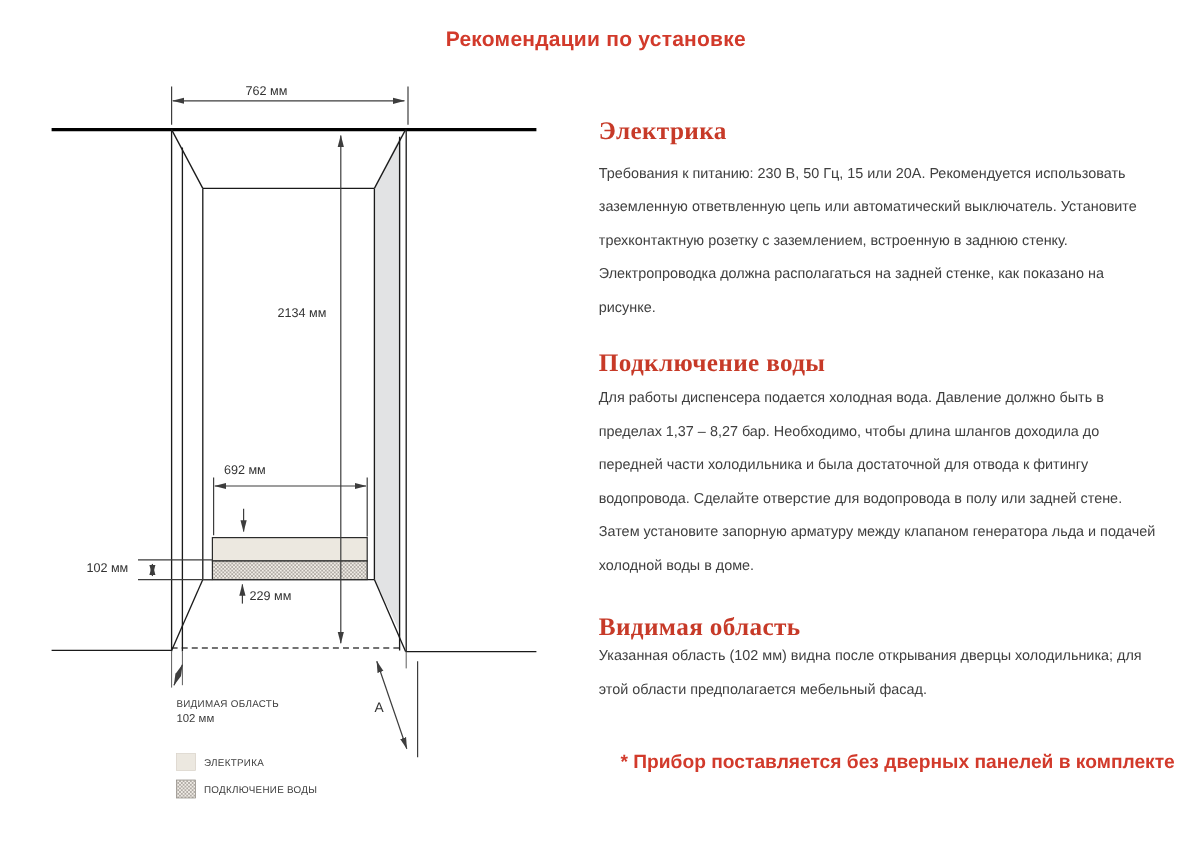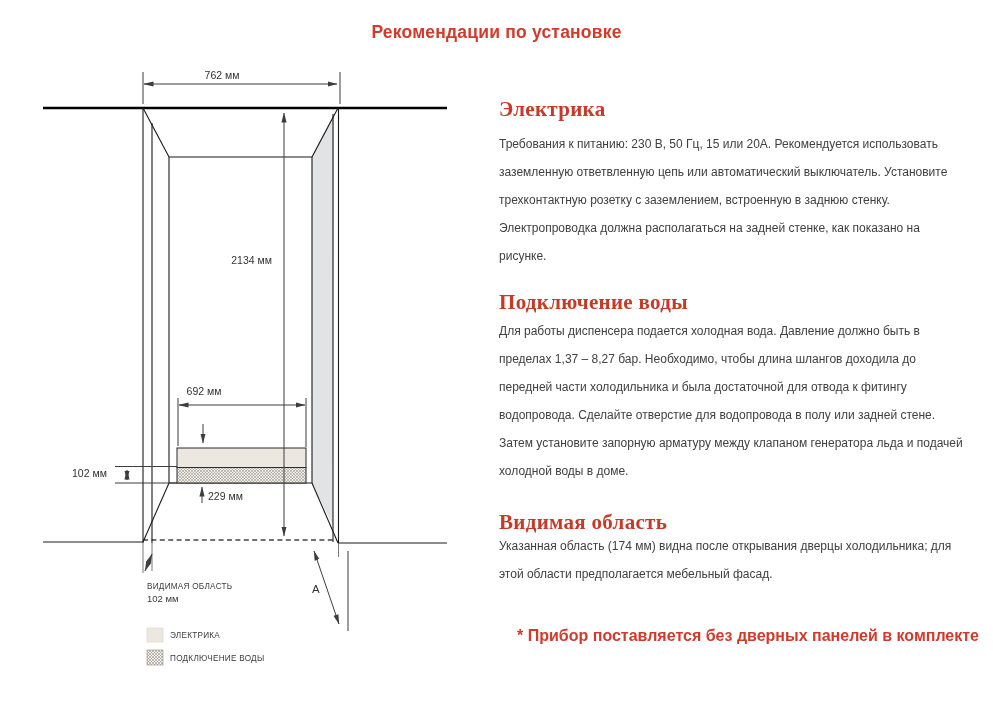--- a/index.html
+++ b/index.html
@@ -129,15 +129,15 @@
   </g>
 </svg>
 
 <div class="col sec-heading" style="top:97px">Электрика</div>
 <div class="col sec-body" style="top:130px">Требования к питанию: 230 В, 50 Гц, 15 или 20А. Рекомендуется использовать заземленную ответвленную цепь или автоматический выключатель. Установите трехконтактную розетку с заземлением, встроенную в заднюю стенку. Электропроводка должна располагаться на задней стенке, как показано на рисунке.</div>
 
 <div class="col sec-heading" style="top:290px">Подключение воды</div>
 <div class="col sec-body" style="top:317px">Для работы диспенсера подается холодная вода. Давление должно быть в пределах 1,37 – 8,27 бар. Необходимо, чтобы длина шлангов доходила до передней части холодильника и была достаточной для отвода к фитингу водопровода. Сделайте отверстие для водопровода в полу или задней стене. Затем установите запорную арматуру между клапаном генератора льда и подачей холодной воды в доме.</div>
 
 <div class="col sec-heading" style="top:510px">Видимая область</div>
-<div class="col sec-body" style="top:532px">Указанная область (174 мм) видна после открывания дверцы холодильника; для этой области предполагается мебельный фасад.</div>
+<div class="col sec-body" style="top:532px">Указанная область (102 мм) видна после открывания дверцы холодильника; для этой области предполагается мебельный фасад.</div>
 
 <div class="footnote">* Прибор поставляется без дверных панелей в комплекте</div>
 
 </body></html>

